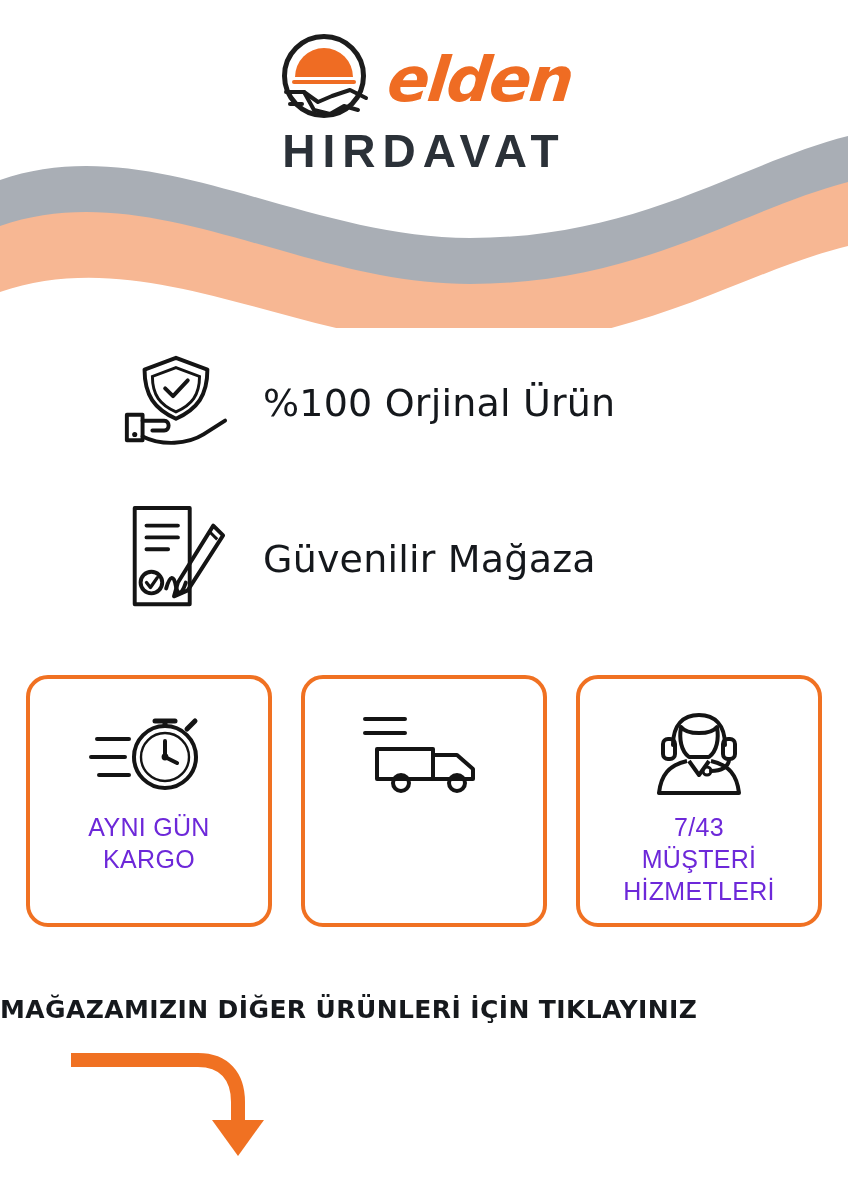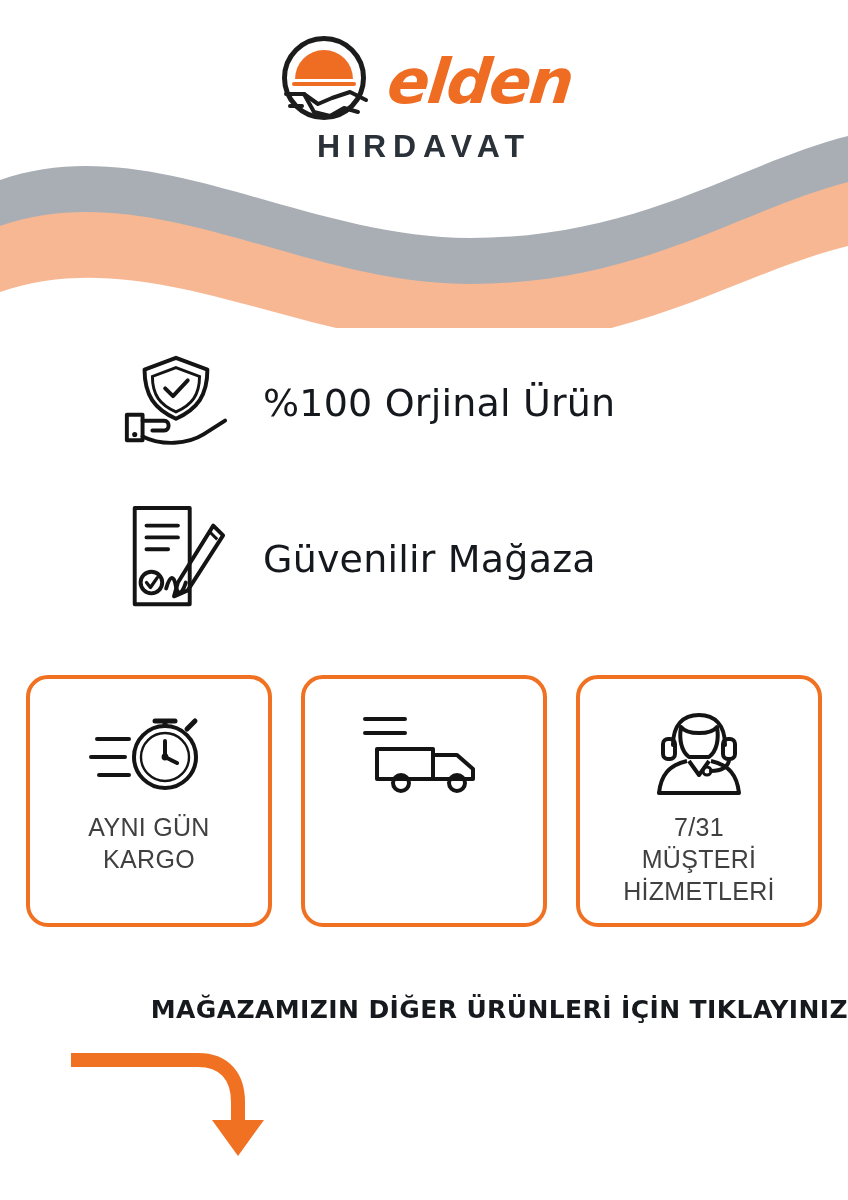--- a/index.html
+++ b/index.html
@@ -89,21 +89,21 @@
     font-weight: bold;
     font-size: 62px;
     letter-spacing: -2px;
     color: #ef6c23;
     line-height: 1;
     transform: skewX(-6deg);
   }
   .logo-sub {
     font-family: "Liberation Sans", sans-serif;
     font-weight: bold;
-    font-size: 32px;
+    font-size: 46px;
     letter-spacing: 7px;
     color: #2b3138;
     margin-top: -4px;
   }
 
   
   .waves {
     position: absolute;
     top: 118px;
     left: 0;
@@ -168,32 +168,32 @@
     display: flex;
     align-items: center;
     justify-content: center;
   }
   .card .ctext {
     margin-top: 14px;
     text-align: center;
     font-family: "Liberation Sans", sans-serif;
     font-size: 25px;
     line-height: 1.28;
-    color: #404040;
+    color: #6d28d9;
     letter-spacing: 0.3px;
     white-space: pre-line;
   }
 
   
   .cta {
     position: absolute;
     top: 995px;
     left: 0;
     width: 848px;
-    text-align: right;
+    text-align: left;
     font-family: "DejaVu Sans", sans-serif;
     font-weight: bold;
     font-size: 25px;
     letter-spacing: 0.4px;
     color: #16191d;
   }
   .arrow {
     position: absolute;
     top: 1048px;
     left: 70px;
@@ -297,21 +297,21 @@
         <path d="M32,40 C32,20 42,10 58,10 C74,10 84,20 84,40" fill="none" stroke="#141414" stroke-width="4" stroke-linecap="round"></path>
         <path d="M40,22 C46,30 70,30 76,22 C78,34 76,46 68,52 L48,52 C40,46 38,34 40,22 Z" fill="none" stroke="#141414" stroke-width="4" stroke-linejoin="round"></path>
         <rect x="22" y="34" width="12" height="20" rx="5" fill="none" stroke="#141414" stroke-width="4"></rect>
         <rect x="82" y="34" width="12" height="20" rx="5" fill="none" stroke="#141414" stroke-width="4"></rect>
         <path d="M88,54 C88,62 80,66 70,66" fill="none" stroke="#141414" stroke-width="4" stroke-linecap="round"></path>
         <circle cx="66" cy="66" r="4" fill="none" stroke="#141414" stroke-width="3"></circle>
         <path d="M48,56 L58,70 L68,56" fill="none" stroke="#141414" stroke-width="4" stroke-linejoin="round"></path>
         <path d="M46,56 C28,60 20,70 18,88 L98,88 C96,70 88,60 70,56" fill="none" stroke="#141414" stroke-width="4" stroke-linejoin="round"></path>
       </svg>
     </div>
-    <div class="ctext">7/31
+    <div class="ctext">7/43
 MÜŞTERİ
 HİZMETLERİ</div>
   </div>
 
 </div>
 
 <div class="cta">MAĞAZAMIZIN DİĞER ÜRÜNLERİ İÇİN TIKLAYINIZ</div>
 
 <div class="arrow">
   <svg width="200" height="120" viewBox="0 0 200 120" xmlns="http://www.w3.org/2000/svg">

